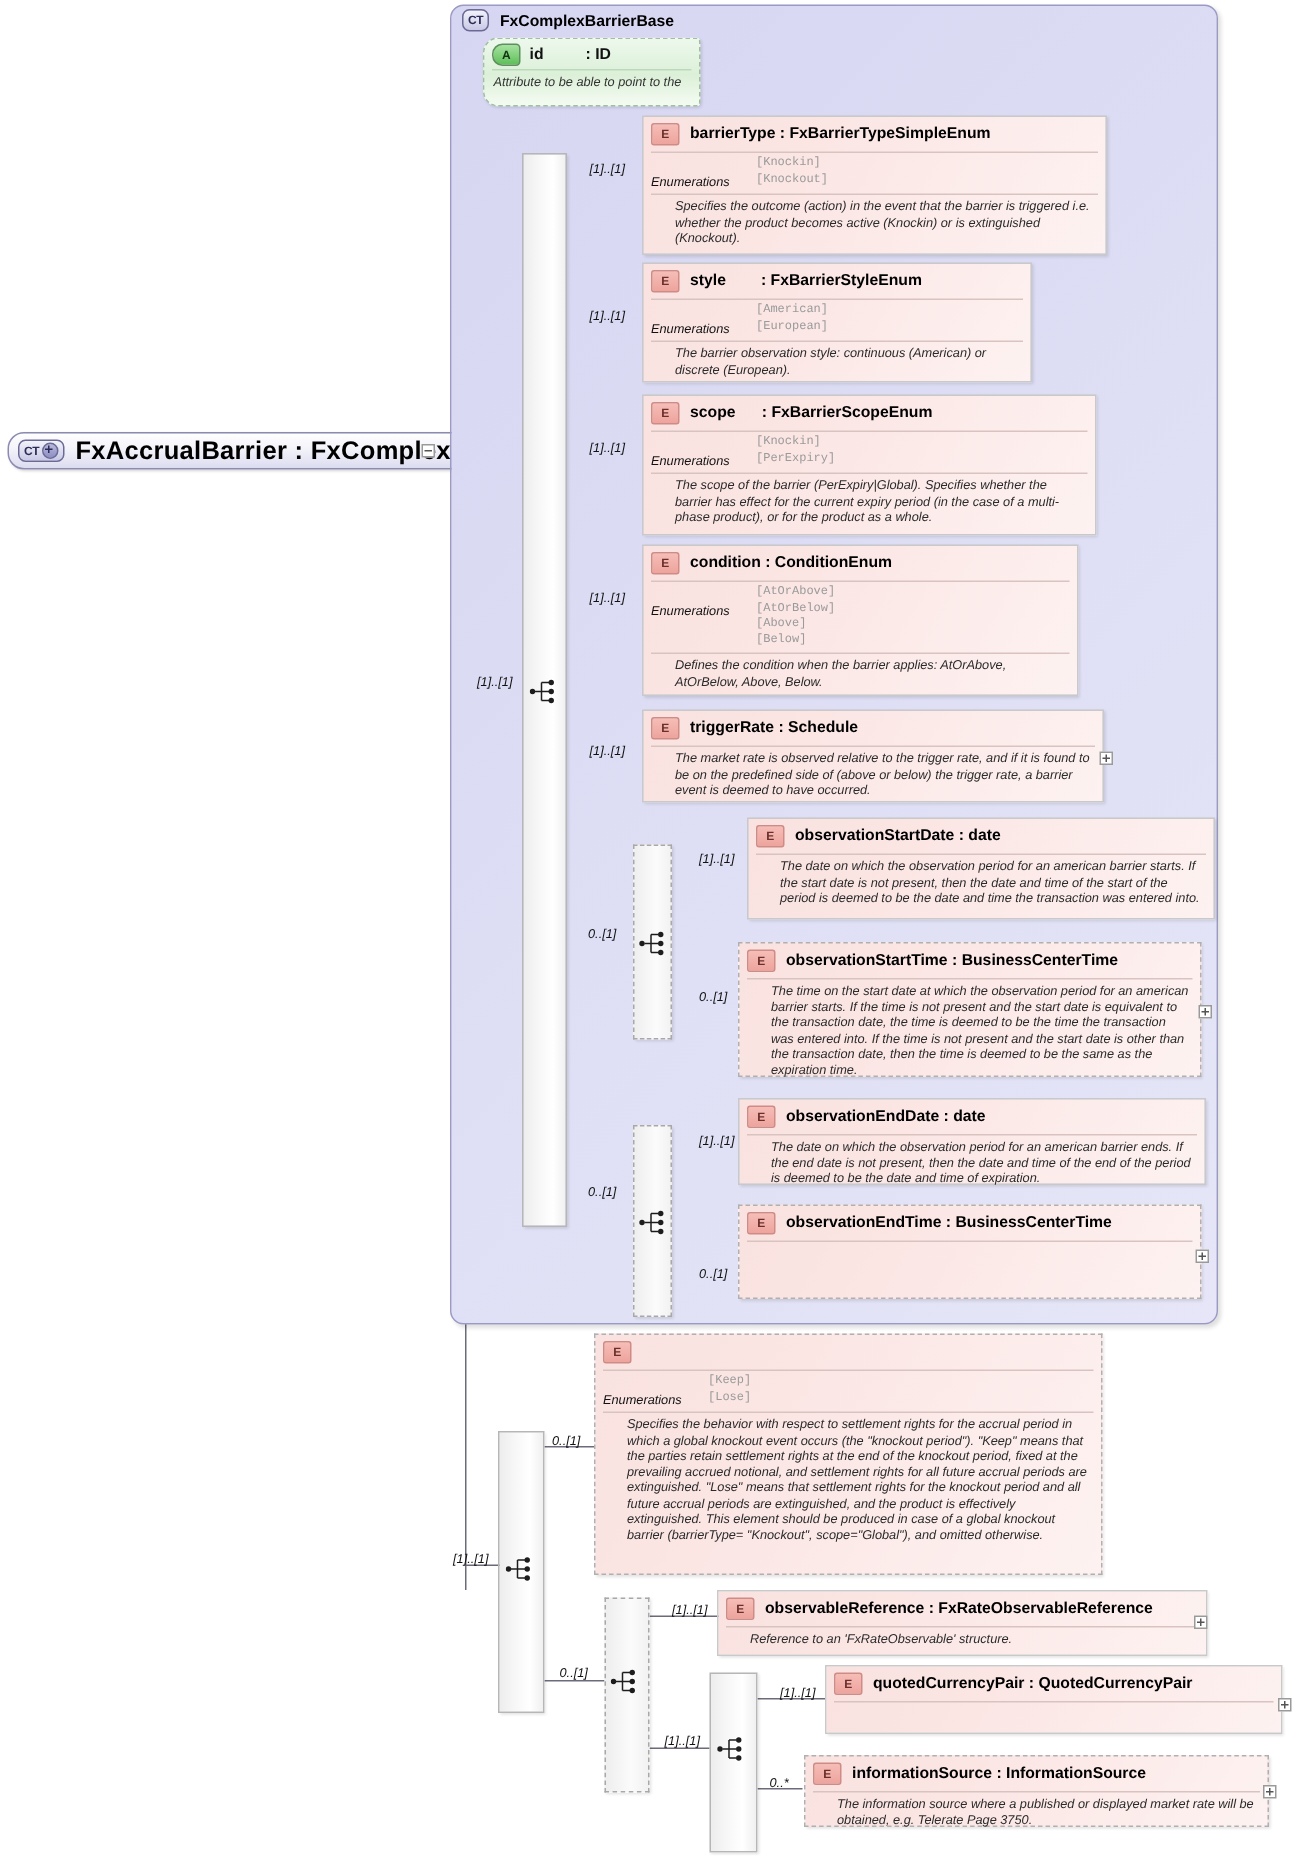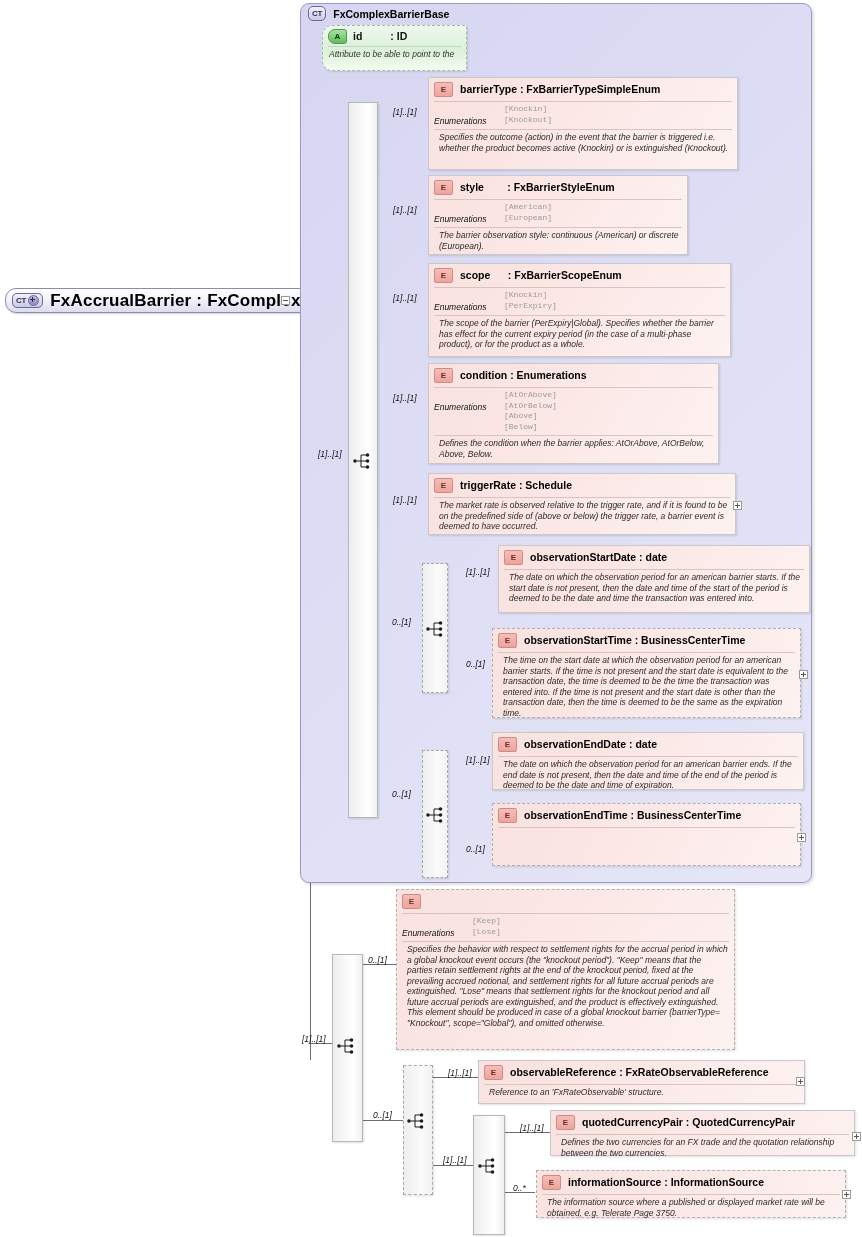--- a/index.html
+++ b/index.html
@@ -83,21 +83,21 @@
     background:linear-gradient(to bottom,#f6bdb7,#eda49d);
     font-size:8px;font-weight:bold;color:#6a2f2b;margin-right:7px;flex:none;
   }
   .el-title{font-size:10.5px;font-weight:bold;color:#000;line-height:13px;}
   .el-title.center{text-align:center;flex:1;}
   .sep{height:1px;background:#d9c3c1;margin:1px 5px 0 5px;}
   .enum-row{display:flex;padding:2px 5px 2px 5px;}
   .enum-label{font-style:italic;font-size:8.5px;width:70px;flex:none;color:#111;margin-top:12px;}
   .enum-vals{font-family:"Liberation Mono","DejaVu Sans Mono",monospace;font-size:8px;color:#9a9a9a;line-height:10.5px;}
   .el-doc{
-    padding:2px 6px 3px 10px;font-style:italic;font-size:8.5px;color:#2b2b2b;line-height:10.5px;
+    padding:2px 6px 3px 21px;font-style:italic;font-size:8.5px;color:#2b2b2b;line-height:10.5px;
   }
 
   
   .seqbar{
     border:1px solid #b6b6b6;
     background:linear-gradient(to right,#ededed 0%,#f7f7f7 35%,#ffffff 70%,#f0f0f0 100%);
     box-shadow:1px 1px 2px rgba(0,0,0,.12);
   }
   .seqbar.dashed{border:1px dashed #a8a8a8;background:linear-gradient(to right,#eeeeee,#fbfbfb 60%,#f2f2f2);}
 
@@ -227,21 +227,21 @@
 [PerExpiry]</span>
   </div>
   <div class="sep"></div>
   <div class="el-doc">The scope of the barrier (PerExpiry|Global). Specifies whether the barrier has effect for the current expiry period (in the case of a multi-phase product), or for the product as a whole.</div>
 </div>
 <div class="abs card" style="left:393px;top:293px;">[1]..[1]</div>
 
 <div class="abs elbox" style="left:428px;top:363px;width:291px;height:101px;">
   <div class="el-head">
     <span class="badge-e">E</span>
-    <span class="el-title">condition : Enumerations</span>
+    <span class="el-title">condition : ConditionEnum</span>
   </div>
   <div class="sep"></div>
   <div class="enum-row">
     <span class="enum-label">Enumerations</span>
     <span class="enum-vals" style="white-space:pre;">[AtOrAbove]
 [AtOrBelow]
 [Above]
 [Below]</span>
   </div>
   <div class="sep"></div>
@@ -396,21 +396,20 @@
   <circle cx="14.5" cy="15" r="1.8" fill="#1d1d1d"></circle>
 </svg>
 <div class="abs card" style="left:443px;top:1155px;">[1]..[1]</div>
 
 <div class="abs elbox" style="left:550px;top:1110px;width:305px;height:46px;">
   <div class="el-head">
     <span class="badge-e">E</span>
     <span class="el-title">quotedCurrencyPair : QuotedCurrencyPair</span>
   </div>
   <div class="sep"></div>
-  <div class="el-doc">Defines the two currencies for an FX trade and the quotation relationship between the two currencies.</div>
 </div>
 <div class="abs expbox plus" style="left:852px;top:1132px;"></div>
 <div class="abs card" style="left:520px;top:1123px;">[1]..[1]</div>
 
 <div class="abs elbox dashed" style="left:536px;top:1170px;width:310px;height:48px;">
   <div class="el-head">
     <span class="badge-e">E</span>
     <span class="el-title">informationSource : InformationSource</span>
   </div>
   <div class="sep"></div>

